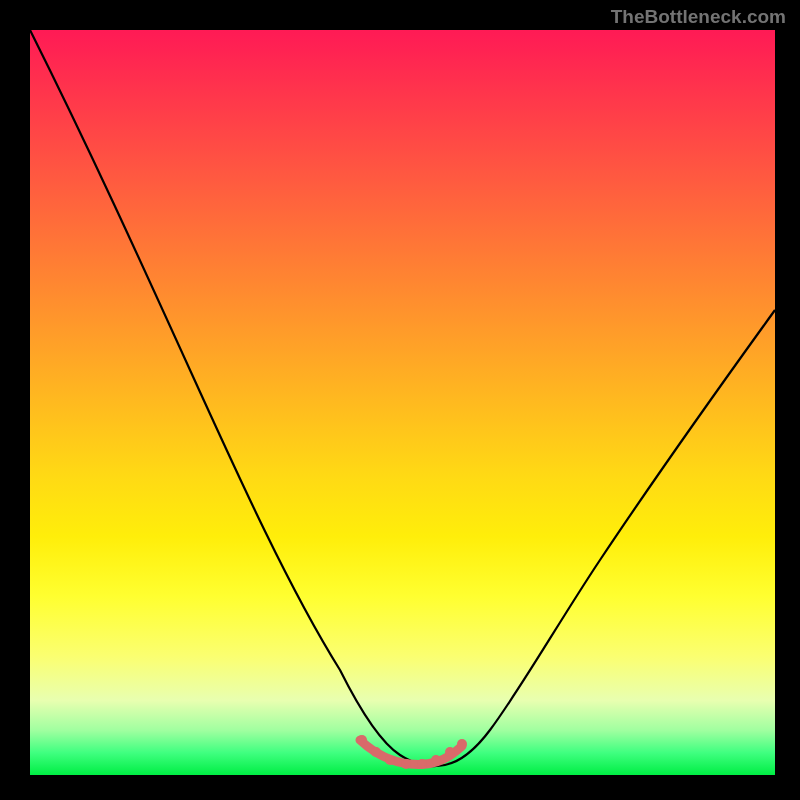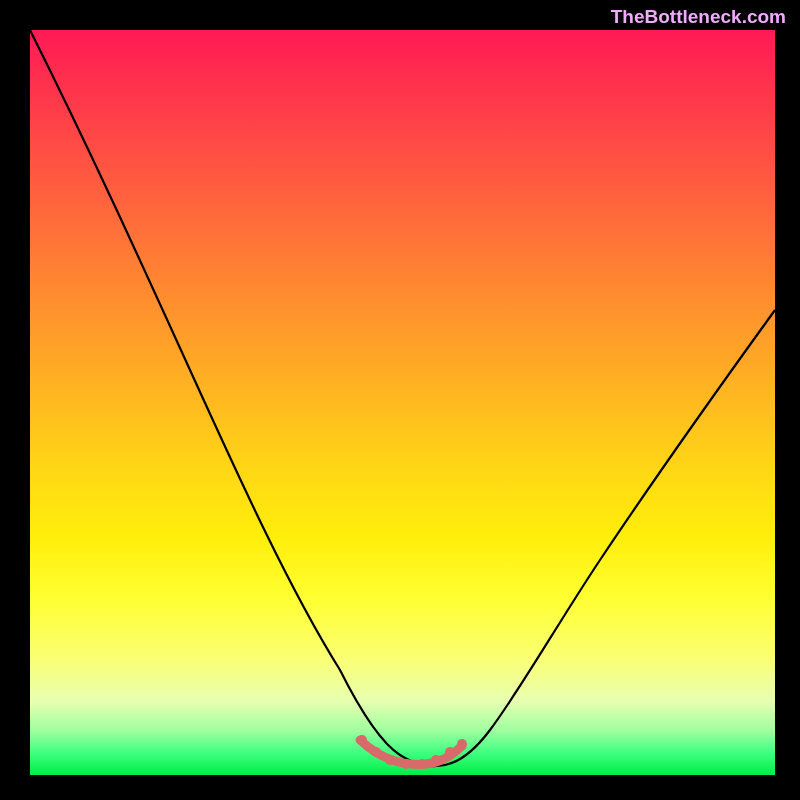--- a/index.html
+++ b/index.html
@@ -39,21 +39,21 @@
       #40ff80 97%,
       #00ee44 100%
     );
   }
   .watermark {
     position: absolute;
     top: 6px;
     right: 14px;
     font-size: 19px;
     font-weight: bold;
-    color: #f0abfc;
+    color: #737373;
   }
   svg.curve {
     position: absolute;
     left: 0;
     top: 0;
     width: 745px;
     height: 745px;
   }
 </style>
 </head>

